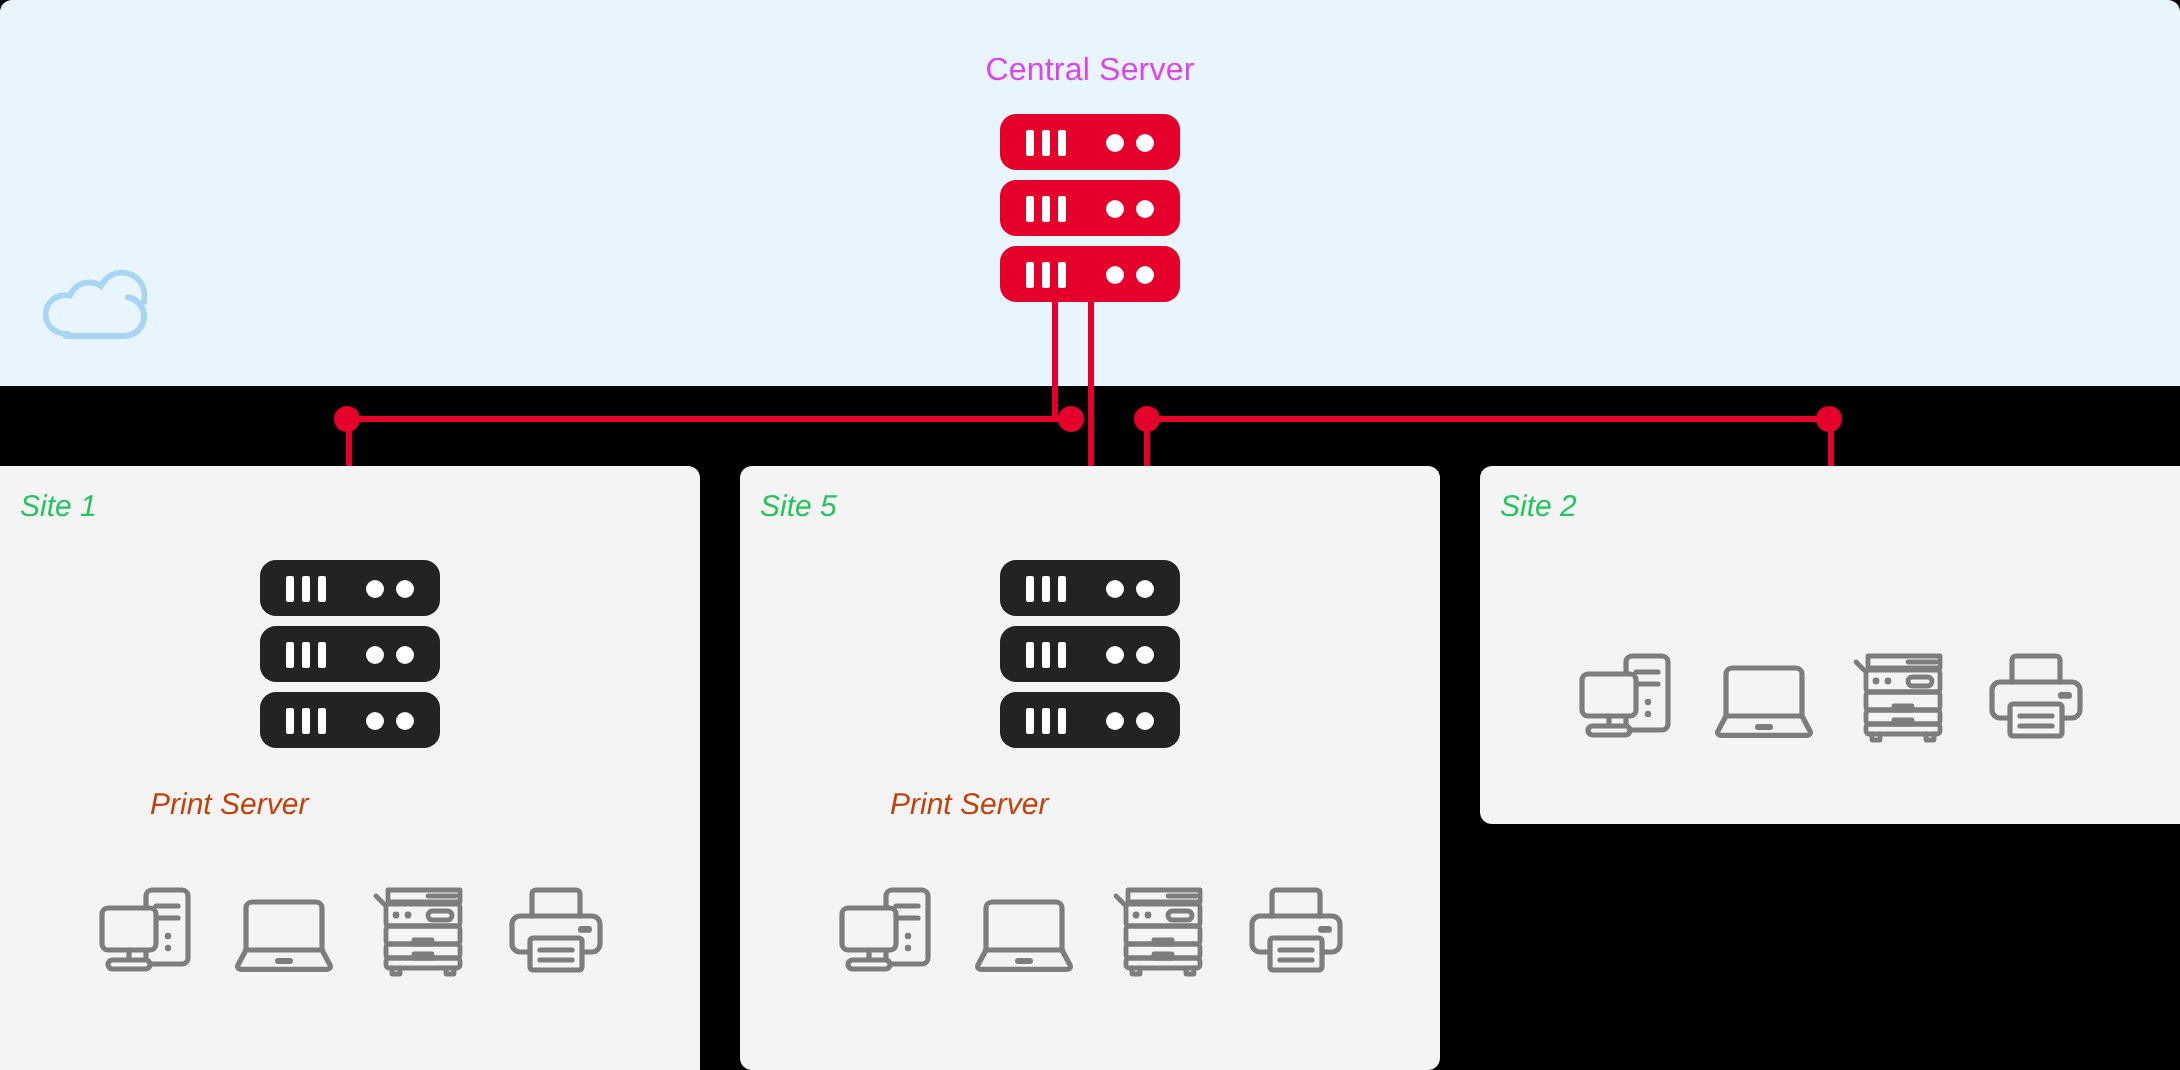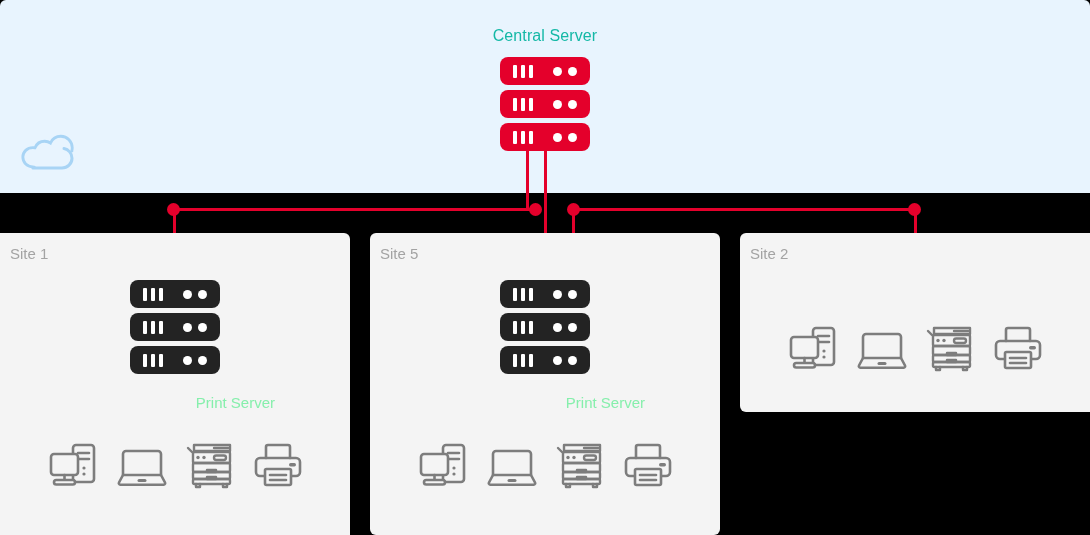--- a/index.html
+++ b/index.html
@@ -9,30 +9,30 @@
   
   .cloud-band{
     position:absolute;left:0;top:0;width:1090px;height:193px;
     background:#e8f4fe;border-radius:6px 6px 0 0;
   }
   .cloud-icon{position:absolute;left:20px;top:130px;width:55px;height:42px;}
 
   
   .central-label{
     position:absolute;left:0;top:27px;width:1090px;text-align:center;
-    font-size:16px;color:#14b8a6;letter-spacing:.1px;
+    font-size:16px;color:#d946ef;letter-spacing:.1px;
   }
 
   
   .site-panel{position:absolute;background:#f4f4f4;border-radius:6px;}
   .site-1{left:0px;top:233px;width:350px;height:302px;border-radius:0 6px 0 0;}
   .site-2{left:370px;top:233px;width:350px;height:302px;}
   .site-3{left:740px;top:233px;width:360px;height:179px;border-radius:6px 0 0 6px;}
   .site-title{
-    position:absolute;top:245px;font-size:15px;color:#a3a3a3;
+    position:absolute;top:245px;font-size:15px;color:#22c55e;font-style:italic;
   }
   .t1{left:10px;} .t2{left:380px;} .t3{left:750px;}
 
   
   .rack{position:absolute;width:90px;height:98px;}
   .rack .unit{
     position:absolute;left:0;width:90px;height:28px;border-radius:8px;
   }
   .rack .unit.u1{top:0;} .rack .unit.u2{top:33px;} .rack .unit.u3{top:66px;}
   .rack .bars{position:absolute;left:13px;top:8px;display:flex;gap:4px;}
@@ -40,21 +40,21 @@
   .rack .leds{position:absolute;right:13px;top:10px;display:flex;gap:6px;}
   .rack .leds i{display:block;width:9px;height:9px;border-radius:50%;background:#fff;}
   .rack.red .unit{background:#e4002b;}
   .rack.dark .unit{background:#232323;}
 
   .rack-central{left:500px;top:57px;}
   .rack-s1{left:130px;top:280px;}
   .rack-s2{left:500px;top:280px;}
 
   .rack-label{
-    position:absolute;width:200px;text-align:right;font-size:15px;color:#86efac;
+    position:absolute;width:200px;text-align:left;font-size:15px;color:#c2410c;font-style:italic;
   }
   .rl1{left:75px;top:394px;} .rl2{left:445px;top:394px;}
 
   
   .link{position:absolute;background:#e4002b;}
   .link.h{height:3px;} .link.v{width:3px;}
   .dot{position:absolute;width:13px;height:13px;border-radius:50%;background:#e4002b;}
 
   
   .devices{position:absolute;display:flex;gap:0;}

